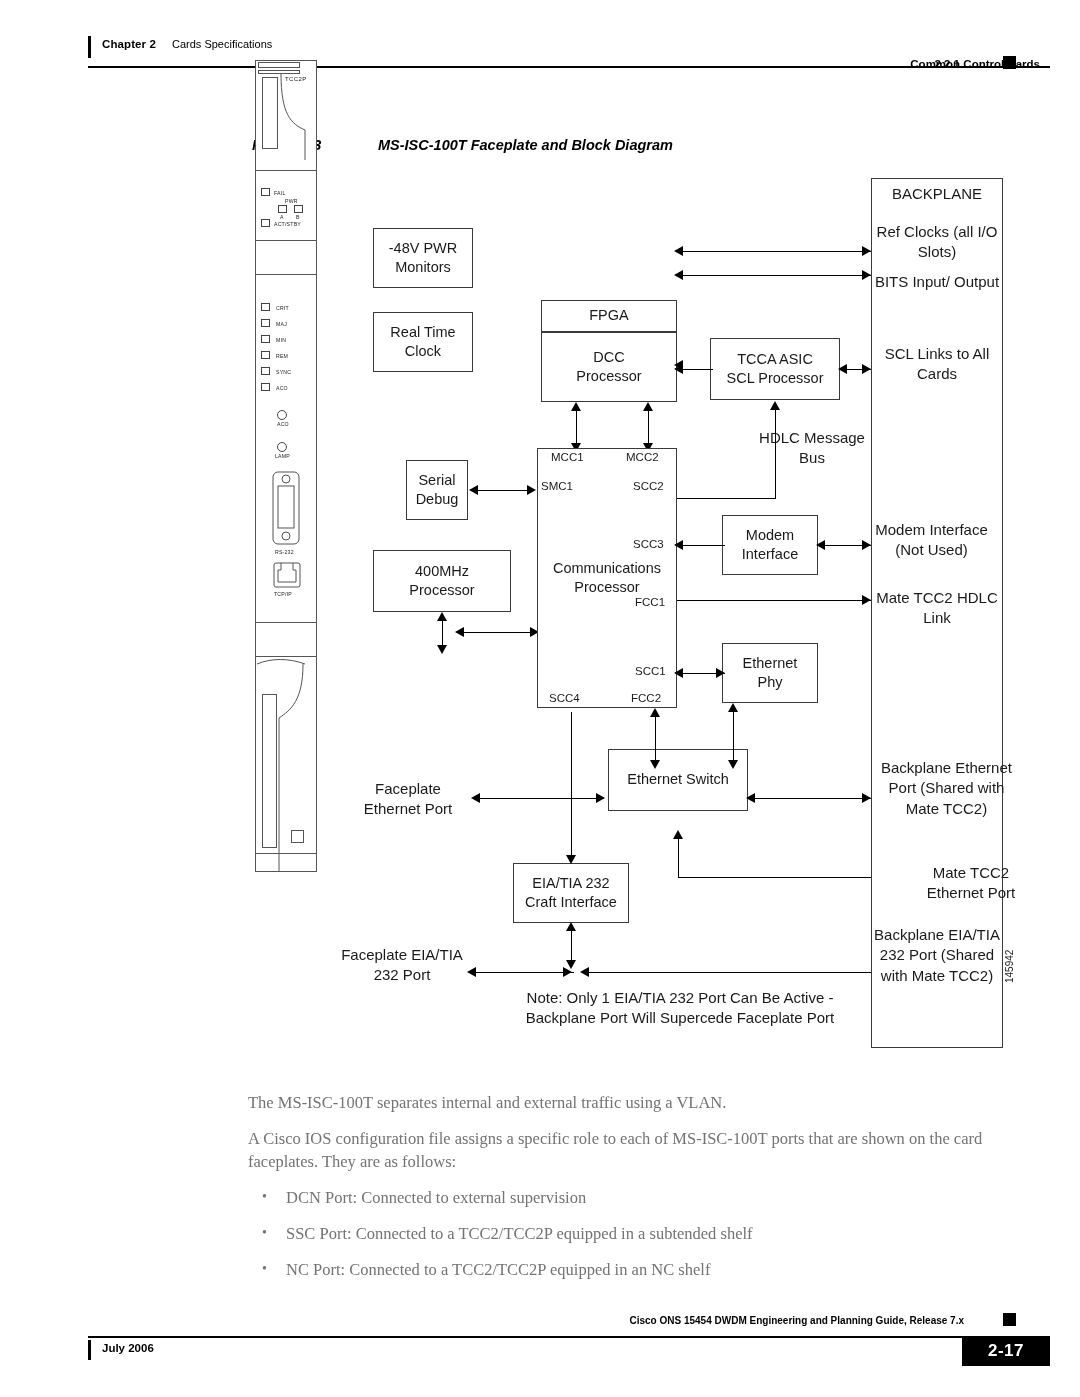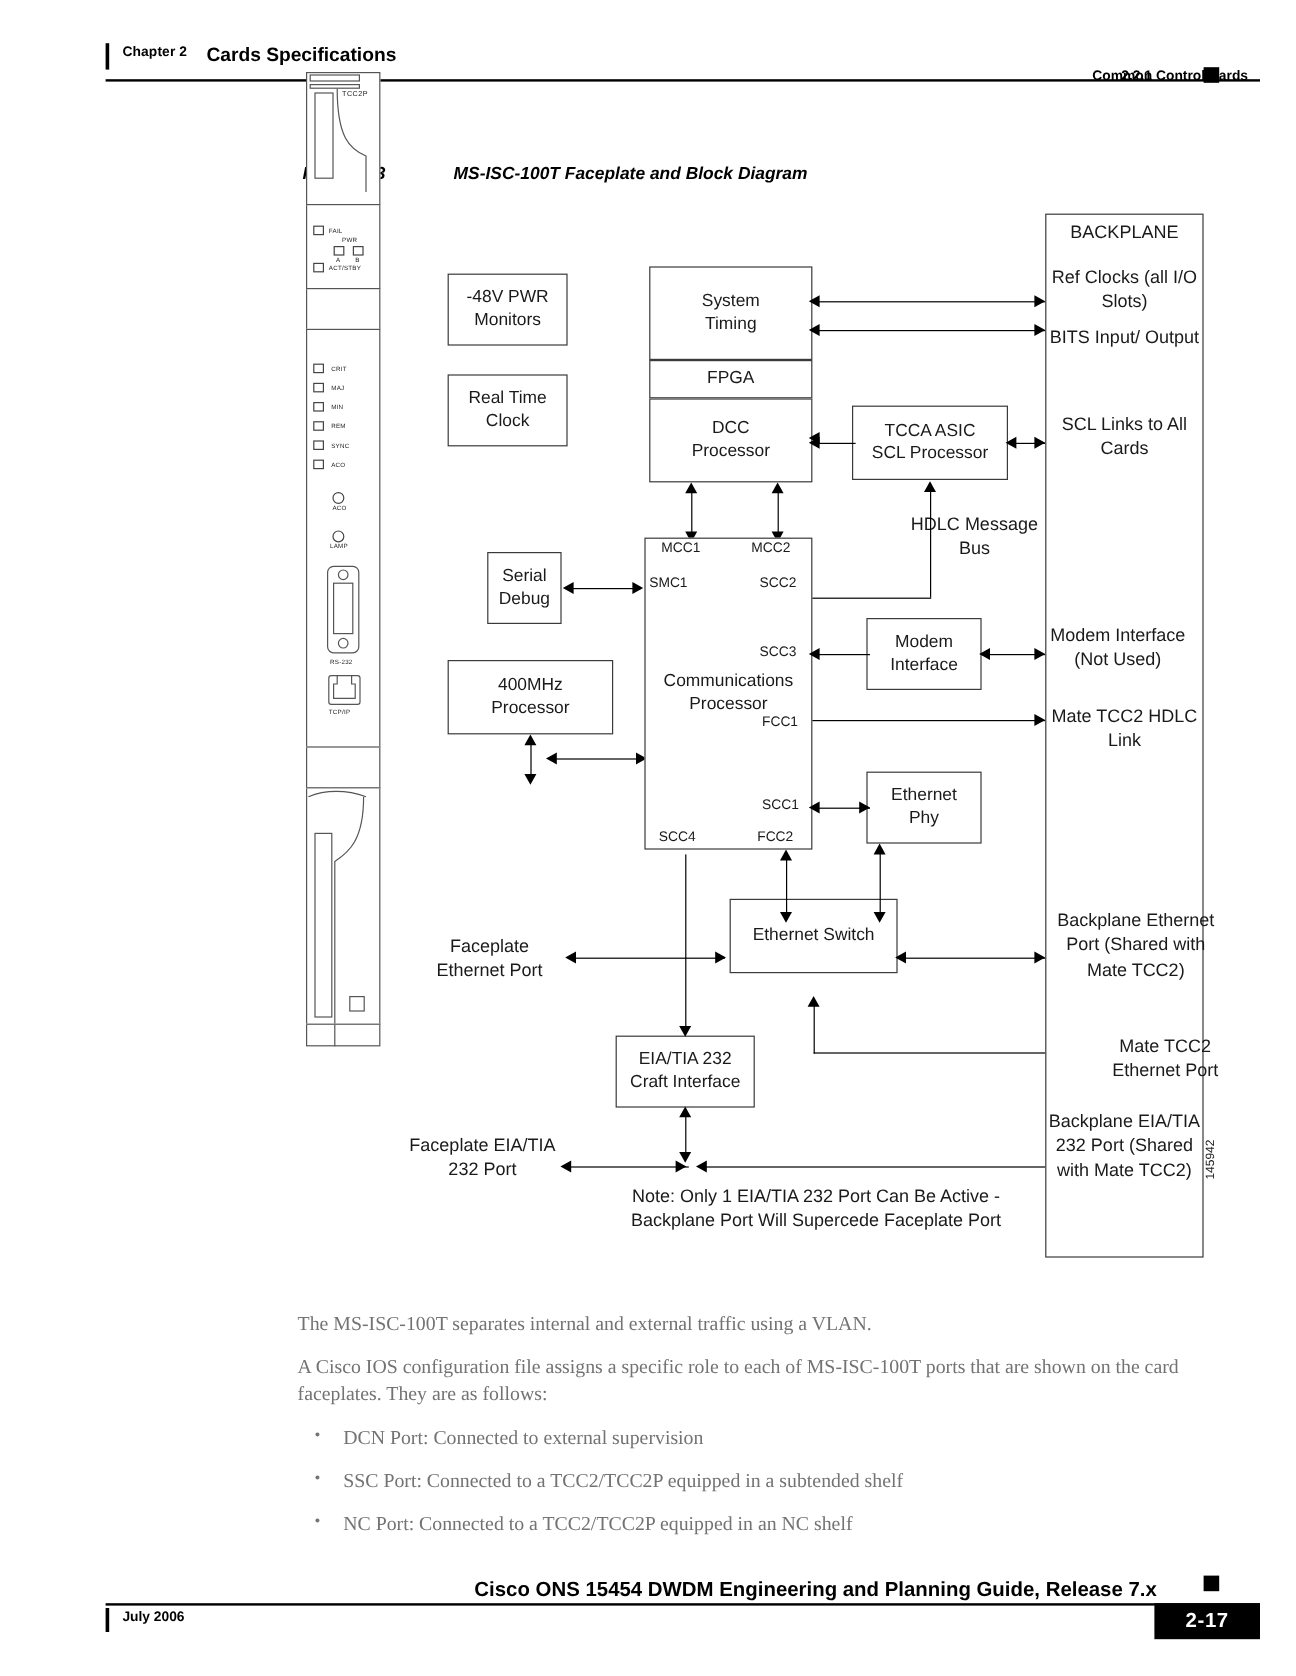--- a/index.html
+++ b/index.html
@@ -9,21 +9,21 @@
     background:#ffffff;
     font-family:"Liberation Sans", sans-serif;
     color:#000;
     overflow:hidden;
   }
 
   
   #page-header { position:absolute; left:0; top:0; width:1080px; height:90px; }
   #hdr-left-bar { position:absolute; left:88px; top:36px; width:3px; height:22px; background:#000; }
   #hdr-chapter { position:absolute; left:102px; top:38px; font-size:11.5px; font-weight:bold; letter-spacing:.1px; white-space:nowrap; }
-  #hdr-chaptitle { position:absolute; left:172px; top:38px; font-size:16px; font-weight:bold; white-space:nowrap; }
+  #hdr-chaptitle { position:absolute; left:172px; top:38px; font-size:11px; font-weight:normal; white-space:nowrap; }
   #hdr-rule { position:absolute; left:88px; top:66px; width:962px; height:2px; background:#000; }
   #hdr-section-num { position:absolute; right:120px; top:58px; font-size:11.5px; font-weight:bold; white-space:nowrap; }
   #hdr-section-name { position:absolute; right:40px; top:58px; font-size:11.5px; font-weight:bold; white-space:nowrap; }
   #hdr-square { position:absolute; left:1003px; top:56px; width:13px; height:13px; background:#000; }
 
   
   #fig-caption { position:absolute; left:252px; top:137px; font-size:14.5px; font-weight:bold; font-style:italic; white-space:nowrap; }
   #fig-title { position:absolute; left:378px; top:137px; font-size:14.5px; font-weight:bold; font-style:italic; white-space:nowrap; }
 
   
@@ -62,21 +62,21 @@
 
   
   #body-text { position:absolute; left:248px; top:1092px; width:790px;
                font-family:"Liberation Serif", serif; font-size:16.5px; color:#737373; }
   #body-text p { margin:0 0 14px 0; line-height:1.35; }
   .bullet-row { position:relative; padding-left:38px; margin-bottom:14px; line-height:1.35; }
   .bullet-dot { position:absolute; left:14px; top:1px; font-size:14px; }
 
   
   #page-footer { position:absolute; left:0; bottom:0; width:1080px; height:100px; }
-  #ftr-guide { position:absolute; right:116px; top:1315px; font-size:17px; font-weight:bold; white-space:nowrap; }
+  #ftr-guide { position:absolute; right:116px; top:1315px; font-size:10px; font-weight:bold; white-space:nowrap; }
   #ftr-square { position:absolute; left:1003px; top:1313px; width:13px; height:13px; background:#000; }
   #ftr-rule { position:absolute; left:88px; top:1336px; width:962px; height:2px; background:#000; }
   #ftr-left-bar { position:absolute; left:88px; top:1340px; width:3px; height:20px; background:#000; }
   #ftr-date { position:absolute; left:102px; top:1342px; font-size:11.5px; font-weight:bold; white-space:nowrap; }
   #ftr-pageno { position:absolute; left:962px; top:1336px; width:88px; height:30px; background:#000;
                 color:#fff; font-size:17px; font-weight:bold; display:flex; align-items:center; justify-content:center; letter-spacing:.5px; }
 </style>
 </head>
 <body>
 
@@ -191,24 +191,20 @@
   <div class="ar ar-d" style="left:437px;top:485px;"></div>
 
   <div class="h-line" style="left:472px;top:330px;width:62px;"></div>
   <div class="ar ar-l" style="left:469px;top:325px;"></div>
   <div class="ar ar-r" style="left:527px;top:325px;"></div>
 
   <div class="h-line" style="left:458px;top:472px;width:80px;"></div>
   <div class="ar ar-l" style="left:455px;top:467px;"></div>
   <div class="ar ar-r" style="left:530px;top:467px;"></div>
 
-  <div class="box" style="left:541px;top:62px;width:136px;height:78px;">
-    <span>System</span>
-    <span>Timing</span>
-  </div>
   <div class="box" style="left:541px;top:140px;width:136px;height:32px;">
     <span>FPGA</span>
   </div>
   <div class="box" style="left:541px;top:172px;width:136px;height:70px;">
     <span>DCC</span>
     <span>Processor</span>
   </div>
 
   <div class="v-line" style="left:576px;top:246px;height:42px;"></div>
   <div class="ar ar-u" style="left:571px;top:242px;"></div>

